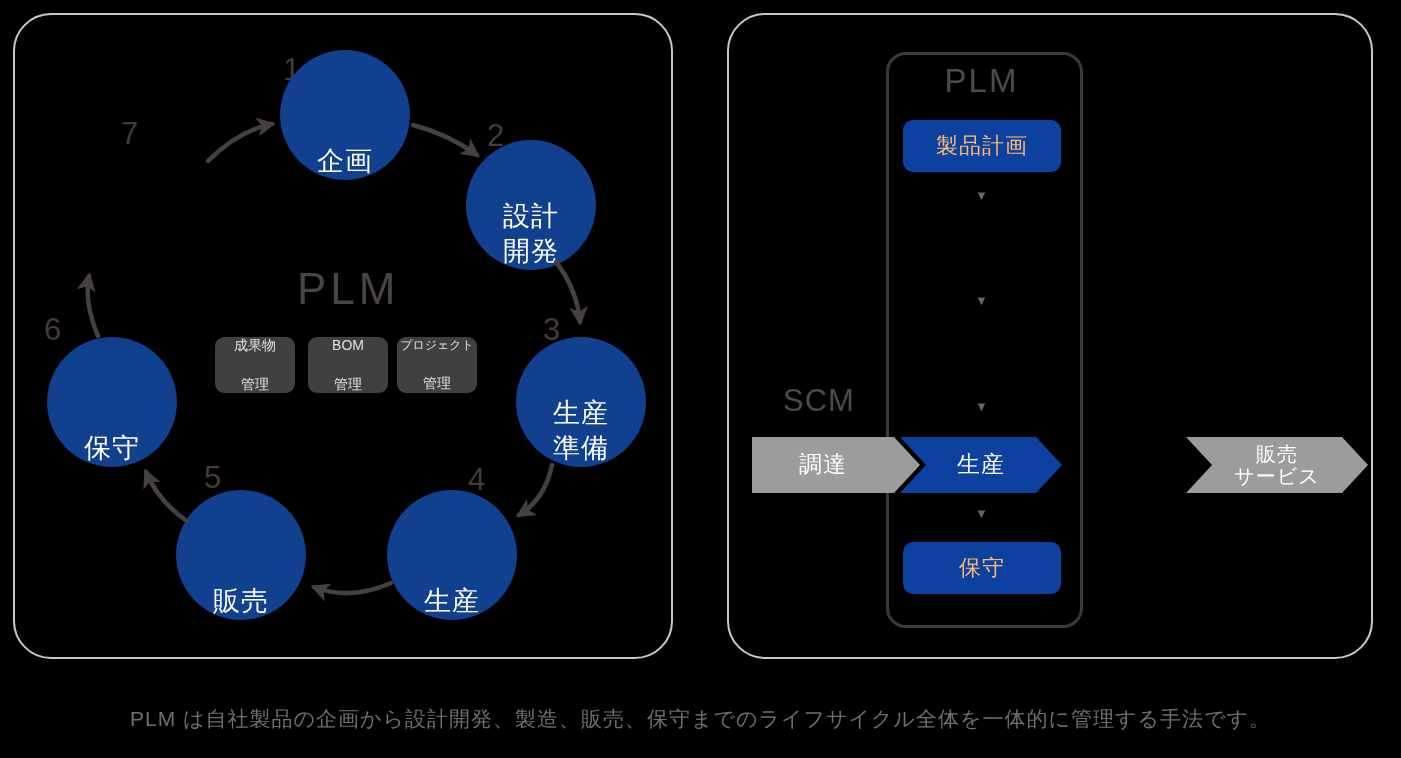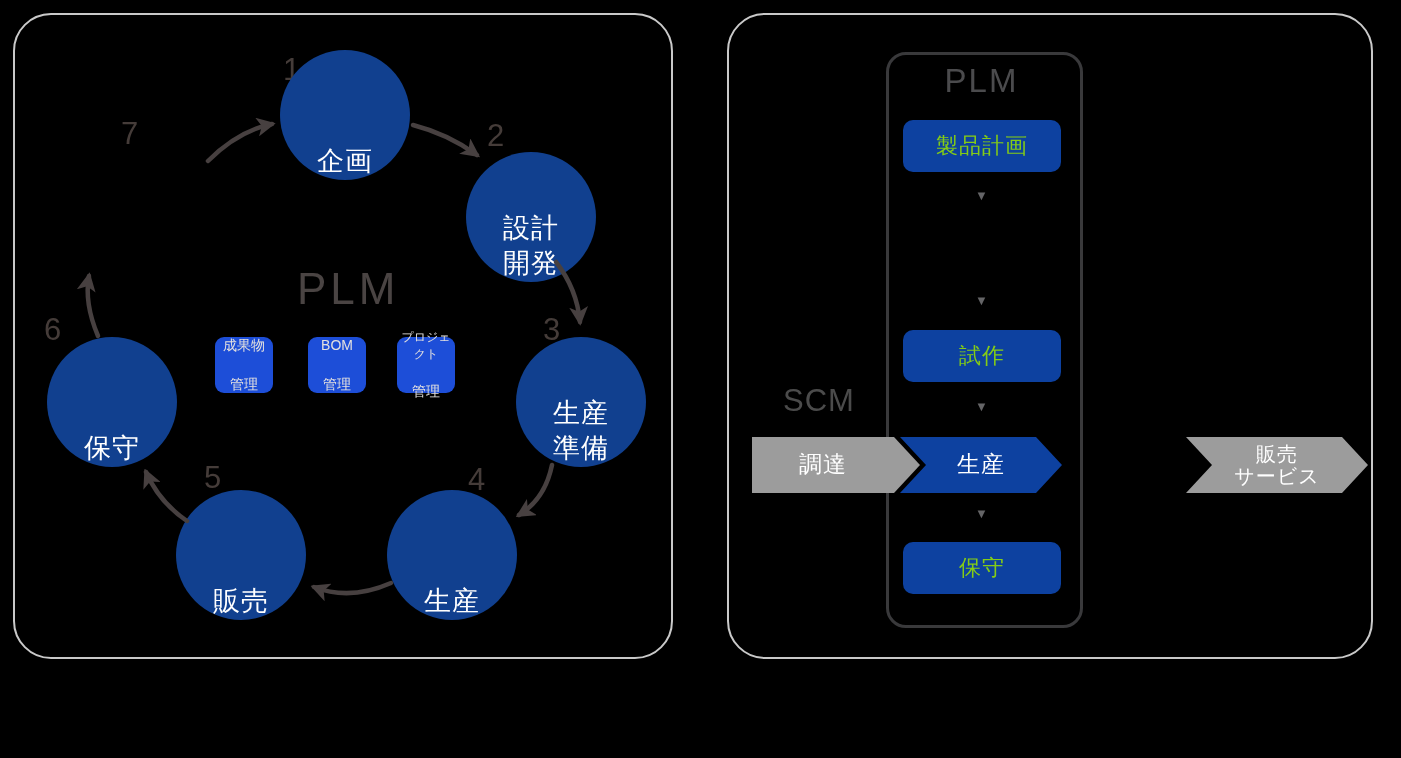--- a/index.html
+++ b/index.html
@@ -10,35 +10,35 @@
   #panel-right{left:727px;top:13px;width:642px;height:642px;}
 
   
   .circle{position:absolute;width:130px;height:130px;border-radius:50%;background:#11408f;
     display:flex;flex-direction:column;align-items:center;justify-content:flex-end;
     color:#fff;font-size:27px;line-height:1.32;letter-spacing:1px;text-align:center;}
   .circle span:empty{display:none;}
   .stage-num{position:absolute;color:#453c39;font-size:31px;font-weight:400;}
   .plm-title-left{position:absolute;left:297px;top:264px;color:#4a4443;font-size:44px;
     font-weight:300;letter-spacing:4px;}
-  .dark-box{position:absolute;top:337px;width:58px;height:56px;border-radius:9px;background:#1d4ed8;
+  .dark-box{position:absolute;top:337px;width:80px;height:56px;border-radius:9px;background:#404040;
     display:flex;flex-direction:column;align-items:center;justify-content:center;
     color:#e3e0df;font-size:14px;line-height:1.35;text-align:center;gap:20px;}
   .dark-box .small{font-size:12px;}
   .arrow-layer{position:absolute;left:0;top:0;width:1401px;height:758px;pointer-events:none;}
 
   
   .plm-container{position:absolute;left:886px;top:52px;width:191px;height:570px;
     border:3px solid #39393b;border-radius:20px;}
   .plm-title-right{position:absolute;left:886px;top:62px;width:191px;text-align:center;
     color:#4b4b4d;font-size:33px;font-weight:300;letter-spacing:2px;}
   .scm-title{position:absolute;left:783px;top:383px;color:#4b4b4b;font-size:31px;
     font-weight:400;letter-spacing:1px;}
   .blue-box{position:absolute;left:903px;width:158px;height:52px;border-radius:10px;background:#0d41a0;
-    display:flex;align-items:center;justify-content:center;color:#84cc16;font-size:22px;letter-spacing:1px;}
+    display:flex;align-items:center;justify-content:center;color:#fdba74;font-size:22px;letter-spacing:1px;}
   .down-arrow{position:absolute;left:886px;width:191px;text-align:center;color:#656567;font-size:13px;}
 
   .chevron{position:absolute;top:437px;height:56px;background:#9c9c9c;color:#fff;
     display:flex;flex-direction:column;align-items:center;justify-content:center;
     font-size:23px;letter-spacing:1px;line-height:1.12;text-align:center;
     clip-path:polygon(0 0, calc(100% - 26px) 0, 100% 50%, calc(100% - 26px) 100%, 0 100%, 26px 50%);
     padding-left:26px;padding-right:26px;box-sizing:border-box;}
   .chevron.first{clip-path:polygon(0 0, calc(100% - 26px) 0, 100% 50%, calc(100% - 26px) 100%, 0 100%);
     padding-left:0;}
   .chevron.highlight{background:#0d41a0;}
@@ -60,21 +60,21 @@
   <span class="stage-num" style="left:543px;top:312px">3</span>
   <span class="stage-num" style="left:468px;top:462px">4</span>
   <span class="stage-num" style="left:204px;top:460px">5</span>
   <span class="stage-num" style="left:44px;top:312px">6</span>
   <span class="stage-num" style="left:121px;top:116px">7</span>
 
   <div class="circle" style="left:280px;top:50px">
     <span>企画</span>
 
   </div>
-  <div class="circle" style="left:466px;top:152px">
+  <div class="circle" style="left:466px;top:140px">
     <span>設計</span>
     <span>開発</span>
   </div>
   <div class="circle" style="left:516px;top:337px">
     <span>生産</span>
     <span>準備</span>
   </div>
   <div class="circle" style="left:387px;top:490px">
     <span>生産</span>
 
@@ -124,36 +124,34 @@
 
   <div class="plm-container"></div>
   <span class="plm-title-right">PLM</span>
   <span class="scm-title">SCM</span>
 
   <div class="blue-box" style="top:120px">
     <span>製品計画</span>
   </div>
   <span class="down-arrow" style="top:188px">▼</span>
   <span class="down-arrow" style="top:293px">▼</span>
-  <div class="blue-box" style="top:330px">
-    <span>試作</span>
-  </div>
   <span class="down-arrow" style="top:399px">▼</span>
 
   <div class="chevron first" style="left:752px;width:168px">
     <span>調達</span>
 
   </div>
   <div class="chevron highlight" style="left:900px;width:162px">
     <span>生産</span>
 
   </div>
   <div class="chevron two-line" style="left:1186px;width:182px">
     <span>販売</span>
     <span>サービス</span>
   </div>
 
   <span class="down-arrow" style="top:506px">▼</span>
   <div class="blue-box" style="top:542px">
     <span>保守</span>
   </div>
 
+  <div class="caption">PLM は自社製品の企画から設計開発、製造、販売、保守までのライフサイクル全体を一体的に管理する手法です。</div>
 </div>
 
 </body></html>

